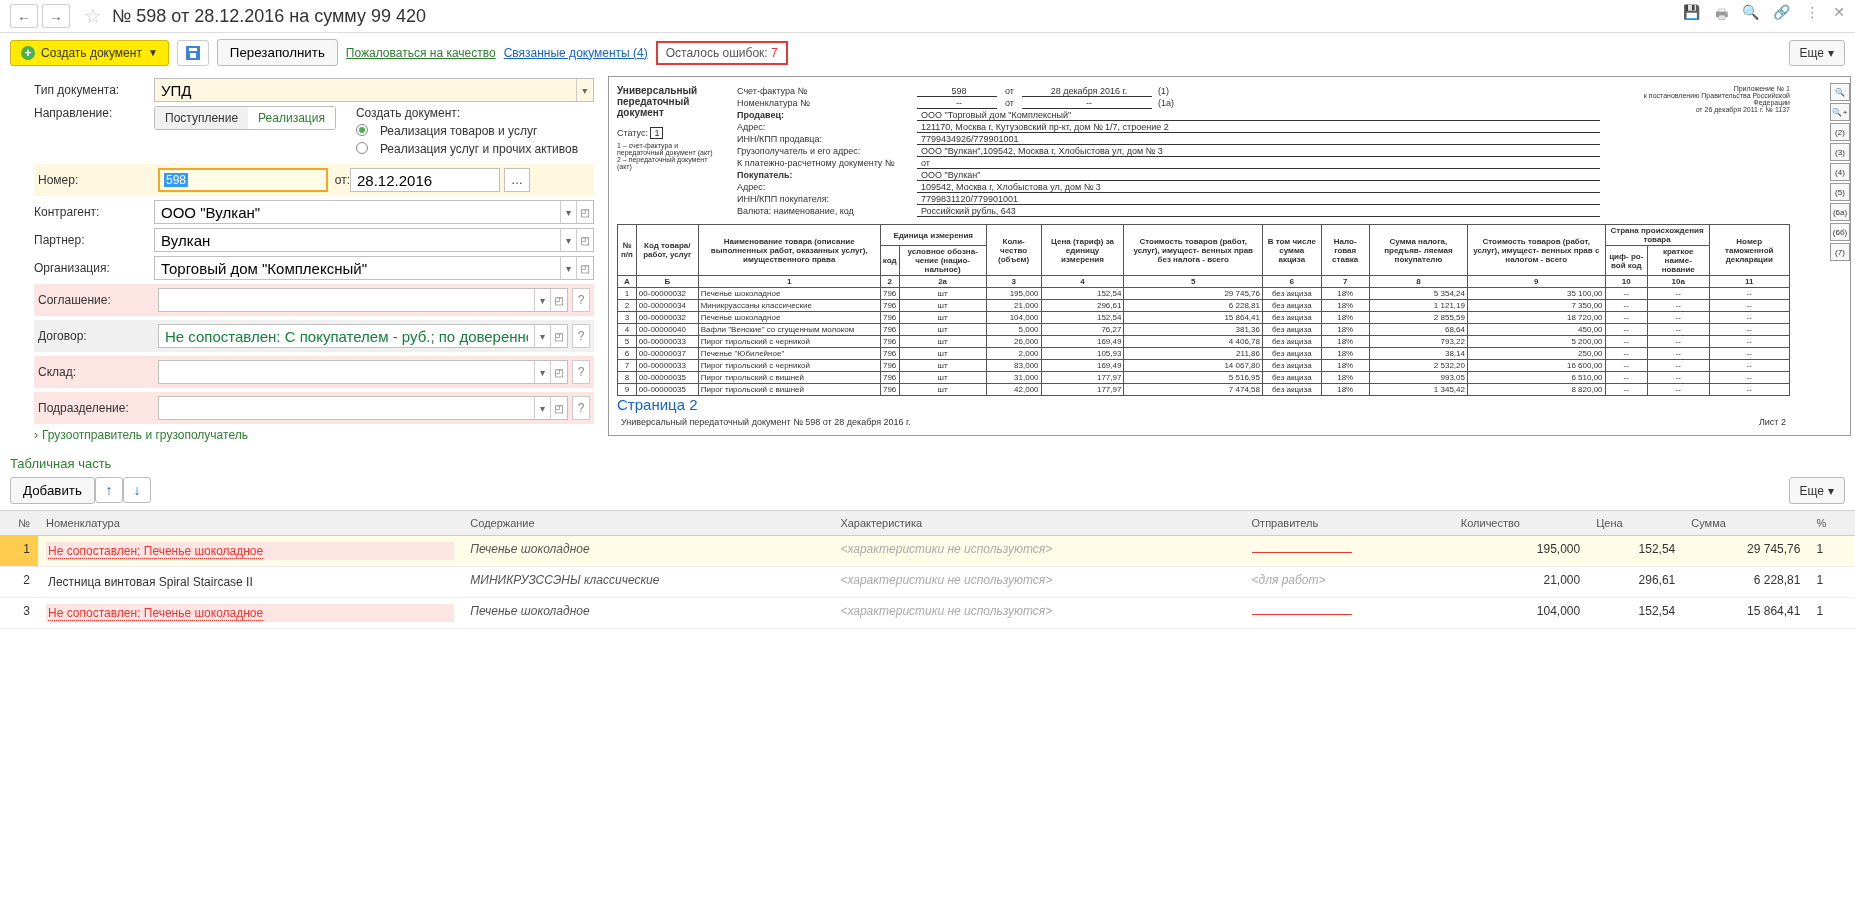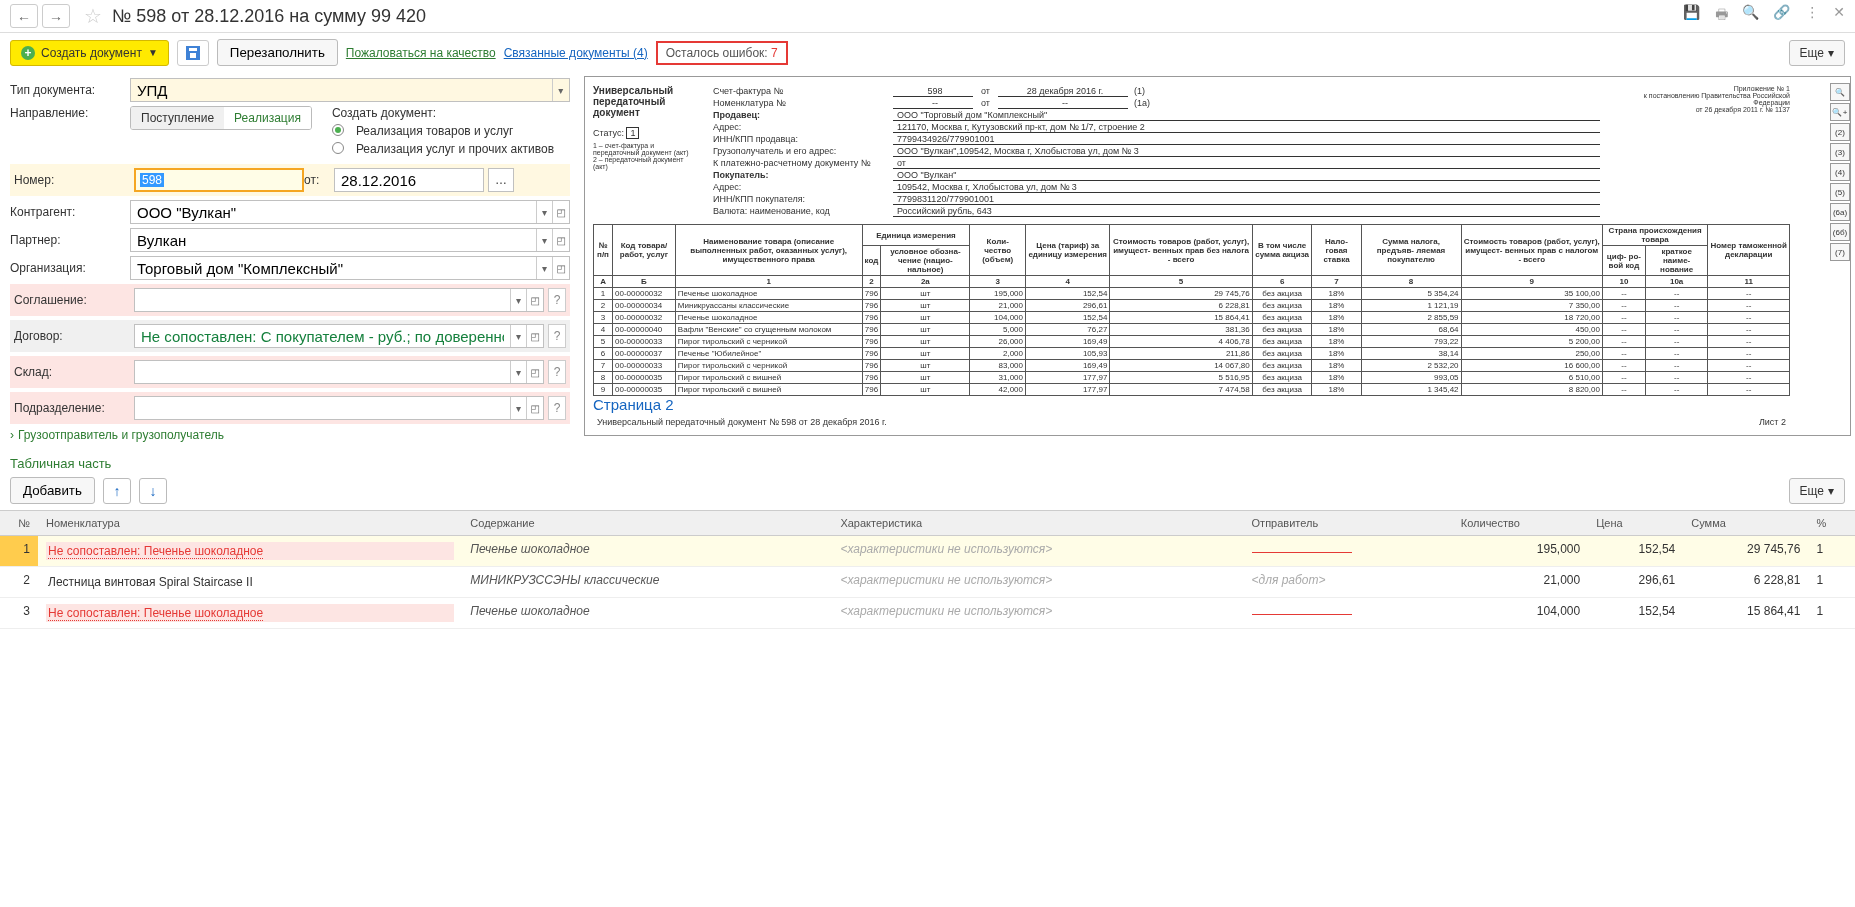--- a/index.html
+++ b/index.html
@@ -17,21 +17,21 @@
 .btn-yellow .plus { background: #4caf50; color: #fff; border-radius: 50%; width: 14px; height: 14px; display: inline-flex; align-items: center; justify-content: center; font-size: 12px; font-weight: bold; }
 .btn-yellow .caret { font-size: 10px; }
 .btn-save { width: 32px; height: 26px; border: 1px solid #ccc; background: #fff; border-radius: 3px; display: flex; align-items: center; justify-content: center; cursor: pointer; }
 .btn-white { border: 1px solid #bbb; background: #f7f7f7; padding: 5px 12px; border-radius: 3px; cursor: pointer; }
 .link-green { color: #2e7d32; text-decoration: underline; cursor: pointer; }
 .link-blue { color: #1565c0; text-decoration: underline; cursor: pointer; }
 .errors-box { border: 2px solid #e53935; padding: 3px 8px; color: #555; }
 .errors-box .red { color: #e53935; }
 .btn-more { margin-left: auto; border: 1px solid #bbb; background: #f7f7f7; padding: 5px 10px; border-radius: 3px; cursor: pointer; display: flex; align-items: center; gap: 4px; }
 
-.content { display: flex; }
+.content { display: flex; margin-left: 24px; }
 .left-panel { width: 580px; padding: 6px 10px; }
 .right-panel { flex: 1; overflow: hidden; }
 
 .field-row { display: flex; align-items: center; margin-bottom: 4px; }
 .field-label { width: 120px; color: #333; }
 .input-wrap { display: flex; align-items: center; border: 1px solid #c0c0c0; background: #fff; height: 24px; }
 .input-wrap input { border: none; outline: none; padding: 0 6px; width: 100%; height: 100%; font-size: 15px; background: transparent; }
 .input-wrap .dd { border-left: 1px solid #ccc; width: 18px; text-align: center; cursor: pointer; font-size: 10px; color: #666; height: 100%; display: flex; align-items: center; justify-content: center; }
 .yellow-field { border: 2px solid #f5a623 !important; background: #fffde7 !important; }
 .yellow-bg { background: #fff8e1; }
@@ -43,21 +43,21 @@
 .radio-lbl { display: flex; gap: 12px; margin-bottom: 4px; color: #333; }
 .radio-dot { width: 12px; height: 12px; border: 1px solid #888; border-radius: 50%; display: inline-block; position: relative; }
 .radio-dot.on::after { content: ''; position: absolute; top: 2px; left: 2px; width: 6px; height: 6px; background: #4caf50; border-radius: 50%; }
 .help-q { width: 18px; height: 24px; text-align: center; color: #888; cursor: pointer; display: flex; align-items: center; justify-content: center; margin-left: 4px; border: 1px solid #ccc; background: #fff; }
 .expand-link { color: #2e7d32; cursor: pointer; display: flex; align-items: center; gap: 4px; margin-top: 4px; }
 .expand-link .chev { font-size: 12px; }
 .placeholder-gray { color: #15803d; }
 .selected-blue { background: #3399ff; color: #fff; padding: 0 2px; }
 
 .section-title { color: #2e7d32; font-size: 13px; margin: 8px 0 6px 10px; }
-.subtoolbar { display: flex; align-items: center; padding: 0 10px 6px; gap: 8px; }
+.subtoolbar { display: flex; padding: 0 10px 6px; }
 .arrow-btn { width: 28px; height: 26px; border: 1px solid #bbb; background: #fff; border-radius: 3px; display: flex; align-items: center; justify-content: center; font-size: 14px; color: #1565c0; cursor: pointer; }
 
 .data-table { width: 100%; border-collapse: collapse; }
 .data-table th { background: #f0f0f0; color: #555; padding: 6px 8px; text-align: left; font-weight: normal; border-top: 1px solid #ccc; border-bottom: 1px solid #ccc; font-size: 11px; }
 .data-table td { padding: 6px 8px; border-bottom: 1px solid #eee; vertical-align: top; font-size: 12px; }
 .data-table .numcol { text-align: right; width: 38px; }
 .red-text { color: #e53935; }
 .italic { font-style: italic; color: #555; }
 .gray-italic { font-style: italic; color: #aaa; }
 .row-yellow td { background: #fffde7; }
@@ -154,21 +154,21 @@
             <span>Реализация услуг и прочих активов</span>
           </label>
       </div>
     </div>
 
     <div class="field-row yellow-bg" style="padding:4px">
       <div class="field-label">Номер:</div>
       <div class="input-wrap yellow-field" style="width:170px">
         <span style="padding:0 4px"><span class="selected-blue">598</span></span>
       </div>
-      <div style="width:30px;text-align:left">от:</div>
+      <div style="width:22px;text-align:right">от:</div>
       <div class="input-wrap" style="width:150px">
           <input value="28.12.2016" style="">
         </div>
       <div class="input-wrap" style="width:26px;margin-left:4px;justify-content:center">…</div>
     </div>
 
     <div class="field-row">
       <div class="field-label">Контрагент:</div>
       <div class="input-wrap" style="flex:1">
           <input value="ООО &quot;Вулкан&quot;" style="">

